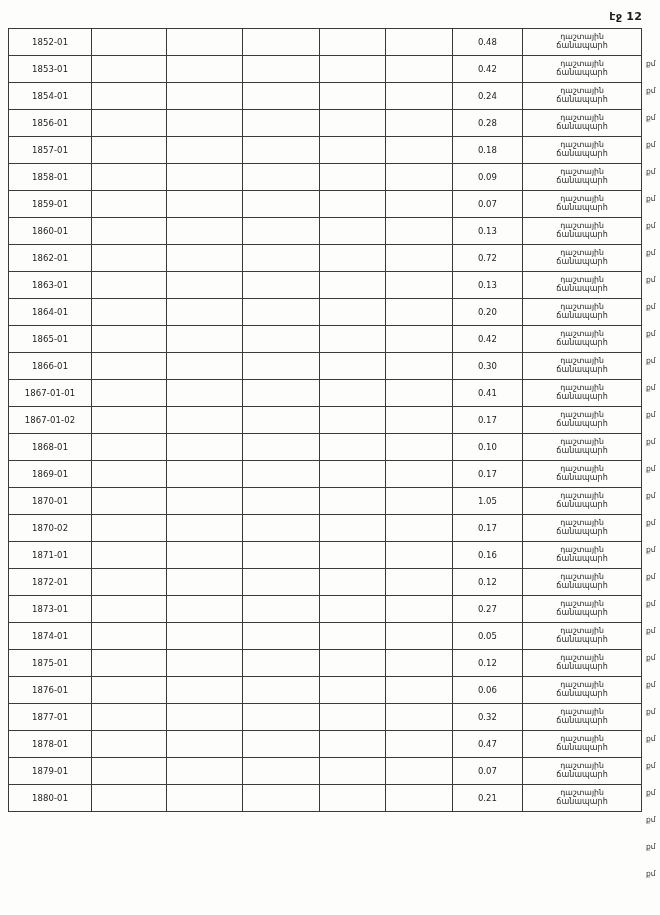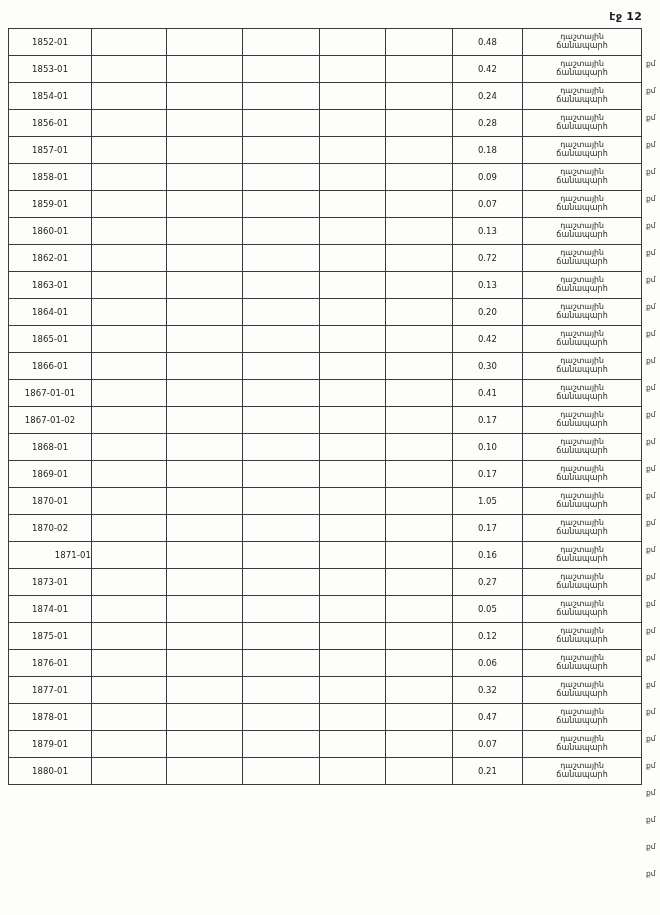--- a/index.html
+++ b/index.html
@@ -396,27 +396,42 @@
             <td class="c-f" style="height: 26px;"></td>
             <td class="c-val" style="height: 26px;">0.17</td>
             <td class="c-unit" style="height: 26px;">
               <span class="unit-stack">
                 <span class="u1">դաշտային</span>
                 <span class="u2">ճանապարհ</span>
               </span>
             </td>
           </tr>
           <tr>
-            <td class="c-code" style="height: 26px; text-align: right;">1871-01</td>
+            <td class="c-code" style="height: 26px;">1871-01</td>
             <td class="c-b" style="height: 26px;"></td>
             <td class="c-c" style="height: 26px;"></td>
             <td class="c-d" style="height: 26px;"></td>
             <td class="c-e" style="height: 26px;"></td>
             <td class="c-f" style="height: 26px;"></td>
             <td class="c-val" style="height: 26px;">0.16</td>
+            <td class="c-unit" style="height: 26px;">
+              <span class="unit-stack">
+                <span class="u1">դաշտային</span>
+                <span class="u2">ճանապարհ</span>
+              </span>
+            </td>
+          </tr>
+          <tr>
+            <td class="c-code" style="height: 26px;">1872-01</td>
+            <td class="c-b" style="height: 26px;"></td>
+            <td class="c-c" style="height: 26px;"></td>
+            <td class="c-d" style="height: 26px;"></td>
+            <td class="c-e" style="height: 26px;"></td>
+            <td class="c-f" style="height: 26px;"></td>
+            <td class="c-val" style="height: 26px;">0.12</td>
             <td class="c-unit" style="height: 26px;">
               <span class="unit-stack">
                 <span class="u1">դաշտային</span>
                 <span class="u2">ճանապարհ</span>
               </span>
             </td>
           </tr>
           <tr>
             <td class="c-code" style="height: 26px;">1873-01</td>
             <td class="c-b" style="height: 26px;"></td>

